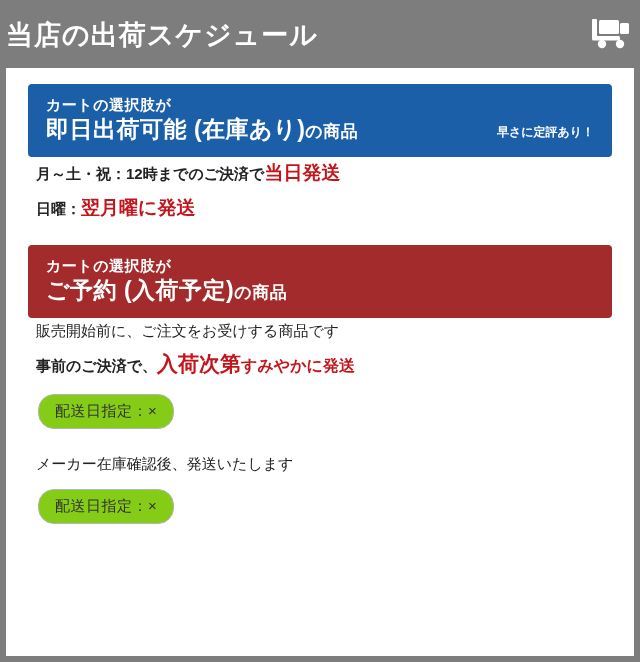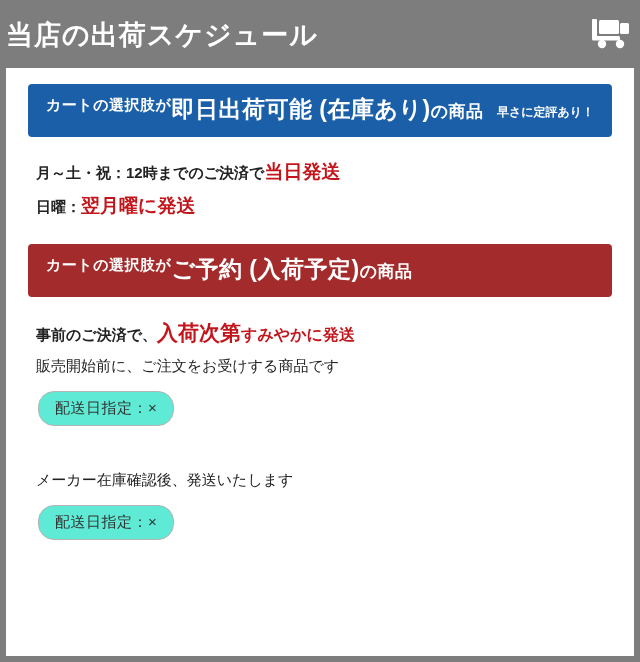--- a/index.html
+++ b/index.html
@@ -53,21 +53,21 @@
     border-radius: 4px;
     padding: 11px 18px 12px 18px;
     color: #ffffff;
     position: relative;
     display: flex;
     align-items: center;
     justify-content: space-between;
   }
   .band-blue { background: #1b5fa8; }
   .band-red  { background: #a32b2b; }
-  .band-left { display: flex; }
+  .band-left { display: flex; flex-direction: column; }
   .band-small {
     font-size: 15px;
     font-weight: bold;
     line-height: 1.35;
     letter-spacing: 0.5px;
   }
   .band-big {
     font-size: 23px;
     font-weight: bold;
     line-height: 1.3;
@@ -88,21 +88,21 @@
     font-size: 22px;
     font-weight: bold;
     letter-spacing: 0.5px;
     line-height: 1.3;
   }
   .band-single .small-suffix {
     font-size: 16.5px;
   }
   
   .detail {
-    padding: 20px 6px 4px 8px;
+    padding: 1px 6px 4px 8px;
   }
   .line {
     font-size: 15.5px;
     color: #222222;
     line-height: 1.55;
     margin-bottom: 5px;
     white-space: nowrap;
   }
   .line.bold { font-weight: bold; }
   .em-red {
@@ -121,21 +121,21 @@
     font-size: 16px;
   }
   .label-small { font-size: 15px; }
   
   .pill {
     display: inline-block;
     margin: 8px 0 0 2px;
     padding: 7px 16px;
     border: 1px solid #b4b4b4;
     border-radius: 16px;
-    background: #5eead4;
+    background: #84cc16;
     color: #333333;
     font-size: 15px;
     letter-spacing: 0.5px;
   }
   .gap-14 { height: 14px; }
   .gap-18 { height: 18px; }
 </style>
 </head>
 <body>
 
@@ -183,25 +183,25 @@
     <div class="band band-red">
       <div class="band-left">
         <div class="band-small">カートの選択肢が</div>
         <div class="band-big">
           <span>ご予約 (入荷予定)</span><span class="small-suffix">の商品</span>
         </div>
       </div>
     </div>
 
     <div class="detail">
+      <div class="line">
+        <span class="label-small">販売開始前に、ご注文をお受けする商品です</span>
+      </div>
       <div class="line bold">
         <span class="label-small">事前のご決済で、</span><span class="em-red-lg">入荷次第</span><span class="em-red-sm">すみやかに発送</span>
-      </div>
-      <div class="line">
-        <span class="label-small">販売開始前に、ご注文をお受けする商品です</span>
       </div>
       <div class="pill">配送日指定：×</div>
     </div>
 
     <div class="gap-18"></div>
 
 
     <div class="detail">
       <div class="line">
         <span class="label-small">メーカー在庫確認後、発送いたします</span>

